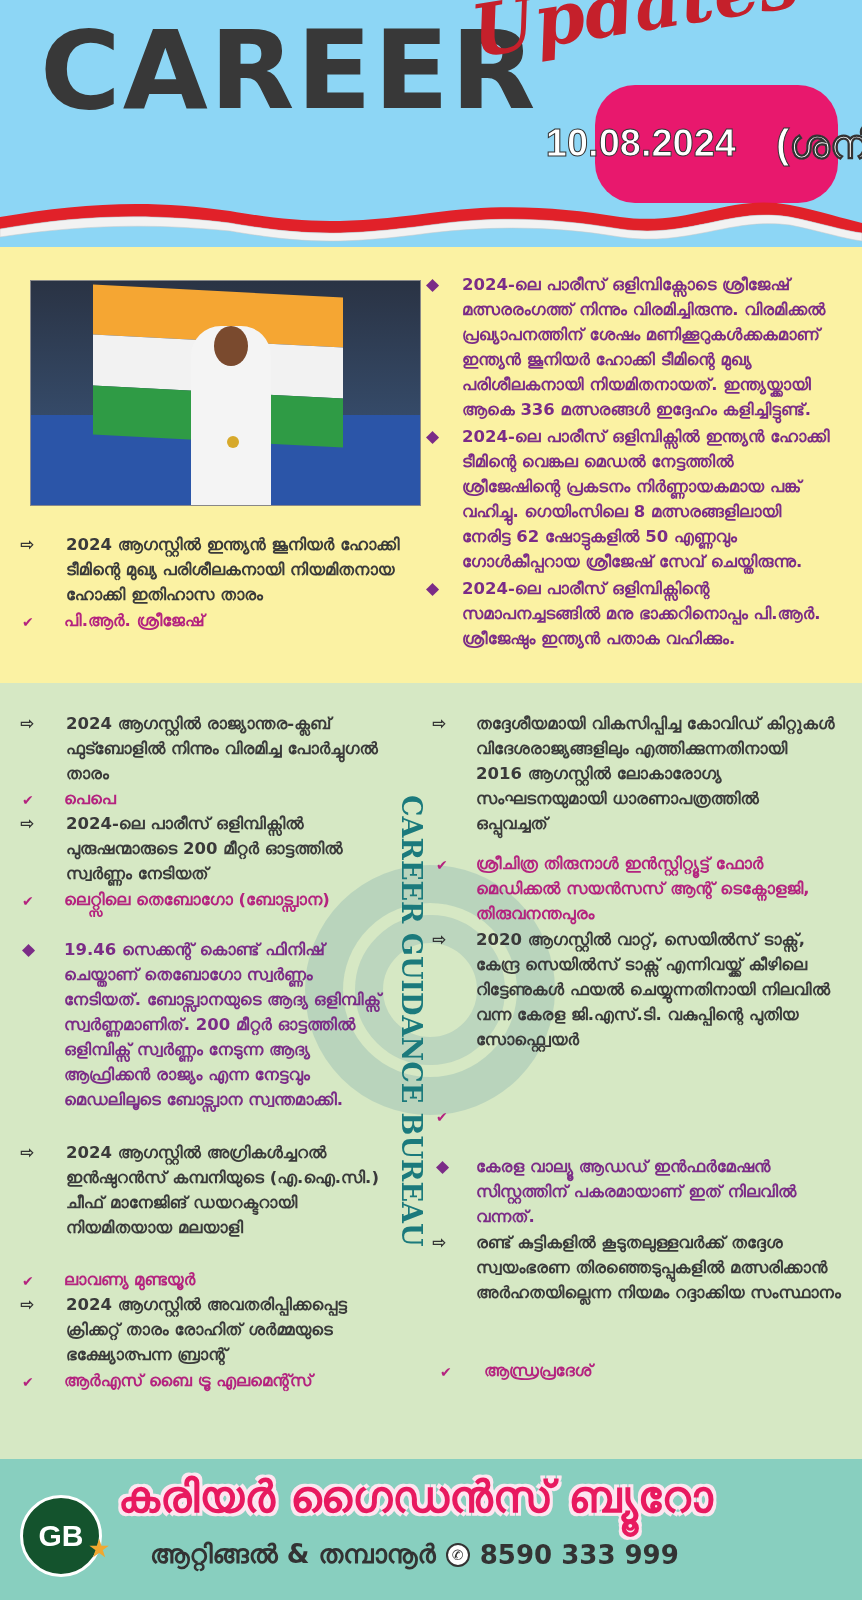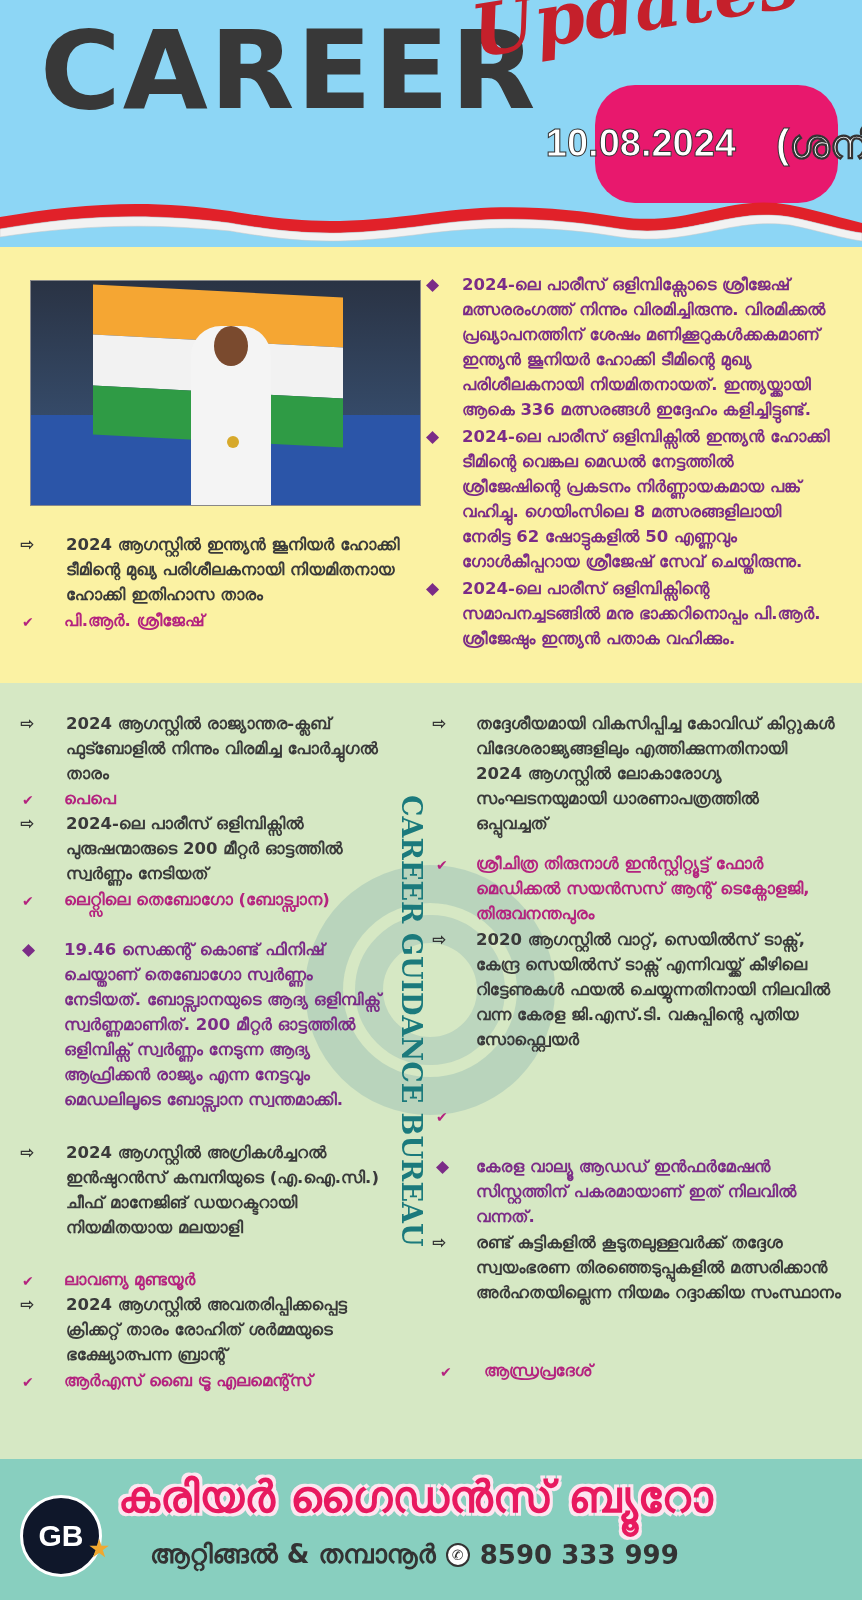--- a/index.html
+++ b/index.html
@@ -40,21 +40,21 @@
   .drop-icon { color:#7b2c87; }
 
   
   .green { position:absolute; left:0; top:683px; width:862px; height:776px; background:#d6e8c4; overflow:hidden; }
   .watermark { position:absolute; left:305px; top:865px; width:250px; height:250px; border-radius:50%; border:38px solid rgba(110,160,170,0.28); }
   .watermark-inner { position:absolute; left:355px; top:915px; width:150px; height:150px; border-radius:50%; border:28px solid rgba(110,160,170,0.25); }
   .vertical-text { position:absolute; left:396px; top:795px; width:30px; height:480px; writing-mode:vertical-rl; font-family:"DejaVu Serif", serif; font-weight:bold; font-size:27px; color:#1b7a7c; letter-spacing:0px; white-space:nowrap; line-height:30px; }
 
   
   .footer { position:absolute; left:0; top:1459px; width:862px; height:141px; background:#88cfbf; }
-  .logo { position:absolute; left:20px; top:36px; width:82px; height:82px; border-radius:50%; background:#0f172a; border:3px solid #fff; display:flex; align-items:center; justify-content:center; color:#fff; font-family:"Liberation Sans", sans-serif; font-weight:bold; font-size:30px; }
+  .logo { position:absolute; left:20px; top:36px; width:82px; height:82px; border-radius:50%; background:#14532d; border:3px solid #fff; display:flex; align-items:center; justify-content:center; color:#fff; font-family:"Liberation Sans", sans-serif; font-weight:bold; font-size:30px; }
   .logo .fig { position:absolute; right:-10px; top:38px; color:#f0a830; font-size:22px; }
   .org-name { position:absolute; left:118px; top:12px; font-family:"DejaVu Sans", sans-serif; font-weight:bold; font-size:44px; color:#e8195f; text-shadow:3px 3px 0 #fde6f0, -3px -3px 0 #fde6f0, 3px -3px 0 #fde6f0, -3px 3px 0 #fde6f0; }
   .contact { position:absolute; left:150px; top:80px; font-family:"DejaVu Sans", sans-serif; font-weight:bold; font-size:26px; color:#333; display:flex; align-items:center; gap:10px;text-align:center; }
   .phone-icon { display:inline-flex; width:24px; height:24px; border-radius:50%; border:2px solid #333; background:#fff; align-items:center; justify-content:center; font-size:14px; }
 </style>
 </head>
 <body>
 
 <div class="header">
   <div class="career-title">CAREER</div>
@@ -143,21 +143,21 @@
   <span class="icon arrow-icon" style="left:-46px;">⇨</span>
   <span>2024 ആഗസ്റ്റിൽ അവതരിപ്പിക്കപ്പെട്ട ക്രിക്കറ്റ് താരം രോഹിത് ശർമ്മയുടെ ഭക്ഷ്യോത്പന്ന ബ്രാന്റ്</span>
 </div>
 <div class="item a" style="left:64px; top:1368px; width:330px;">
   <span class="icon check-icon" style="left:-42px;">✔</span>
   <span>ആർഎസ് ബൈ ട്രൂ എലമെന്റ്സ്</span>
 </div>
 
 <div class="item q" style="left:476px; top:711px; width:360px;">
   <span class="icon arrow-icon" style="left:-44px;">⇨</span>
-  <span>തദ്ദേശീയമായി വികസിപ്പിച്ച കോവിഡ് കിറ്റുകൾ വിദേശരാജ്യങ്ങളിലും എത്തിക്കുന്നതിനായി 2024 ആഗസ്റ്റിൽ ലോകാരോഗ്യ സംഘടനയുമായി ധാരണാപത്രത്തിൽ ഒപ്പുവച്ചത്</span>
+  <span>തദ്ദേശീയമായി വികസിപ്പിച്ച കോവിഡ് കിറ്റുകൾ വിദേശരാജ്യങ്ങളിലും എത്തിക്കുന്നതിനായി 2016 ആഗസ്റ്റിൽ ലോകാരോഗ്യ സംഘടനയുമായി ധാരണാപത്രത്തിൽ ഒപ്പുവച്ചത്</span>
 </div>
 <div class="item a" style="left:476px; top:851px; width:360px;">
   <span class="icon check-icon" style="left:-40px;">✔</span>
   <span>ശ്രീചിത്ര തിരുനാൾ ഇൻസ്റ്റിറ്റ്യൂട്ട് ഫോർ മെഡിക്കൽ സയൻസസ് ആന്റ് ടെക്നോളജി, തിരുവനന്തപുരം</span>
 </div>
 <div class="item q" style="left:476px; top:927px; width:370px;">
   <span class="icon arrow-icon" style="left:-44px;">⇨</span>
   <span>2020 ആഗസ്റ്റിൽ വാറ്റ്, സെയിൽസ് ടാക്സ്, കേന്ദ്ര സെയിൽസ് ടാക്സ് എന്നിവയ്ക്ക് കീഴിലെ റിട്ടേണുകൾ ഫയൽ ചെയ്യുന്നതിനായി നിലവിൽ വന്ന കേരള ജി.എസ്.ടി. വകുപ്പിന്റെ പുതിയ സോഫ്റ്റ്വെയർ</span>
 </div>
 <div class="item a" style="left:476px; top:1103px; width:300px;">

